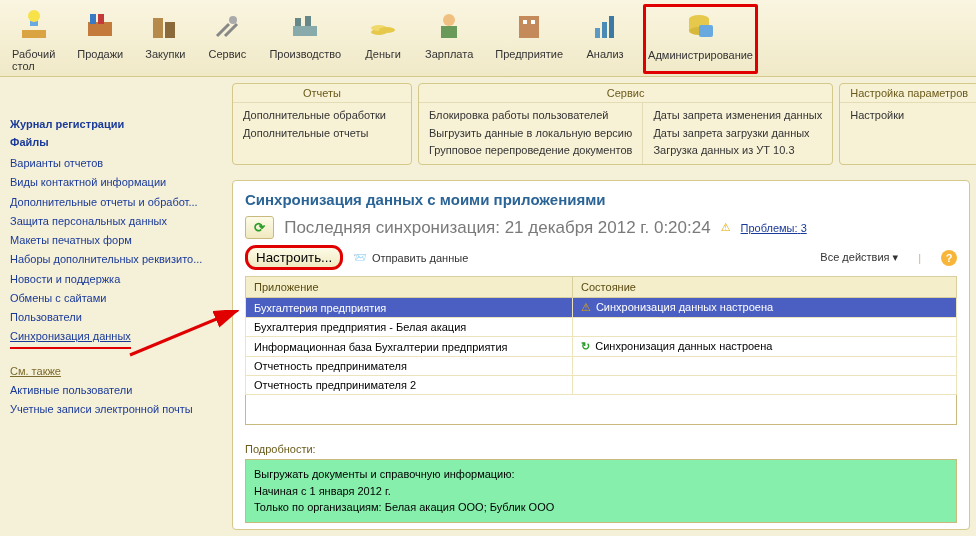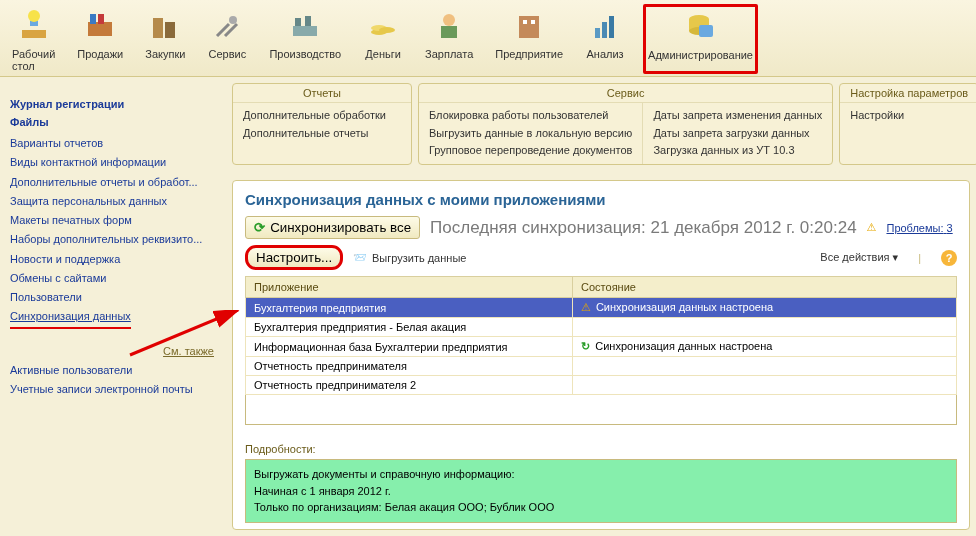--- a/index.html
+++ b/index.html
@@ -16,25 +16,25 @@
   .panels-row { display: flex; gap: 6px; padding: 6px 6px 18px 232px; }
   .panel { background: #f7f1d6; border: 1px solid #d4c88a; border-radius: 4px; flex: 1; }
   .panel-hd { text-align: center; padding: 3px 0; color: #6a5b1a; border-bottom: 1px solid #e4dcb4; font-size: 11px; }
   .panel-cols { display: flex; }
   .panel-col { padding: 4px 10px; border-right: 1px solid #e4dcb4; flex: 1; }
   .panel-col:last-child { border-right: none; }
   .panel-col a { display: block; color: #333; text-decoration: none; line-height: 1.6; white-space: nowrap; }
   .panel-narrow { flex: 0 0 140px; }
 
   
-  .sidebar { position: absolute; left: 0; top: 84px; width: 224px; padding: 8px 10px; }
+  .sidebar { position: absolute; left: 0; top: 104px; width: 224px; padding: 8px 10px; }
   .sidebar .hdr { color: #1a3a99; font-weight: bold; margin: 6px 0; }
   .sidebar a { display: block; color: #1a3a99; text-decoration: none; line-height: 1.75; white-space: nowrap; overflow: hidden; text-overflow: ellipsis; }
   .sidebar a.active { color: #1a3a99; text-decoration: underline; border-bottom: 2px solid #e00000; display: inline-block; }
-  .sidebar .sep { color: #7a6a2a; text-decoration: underline; margin-top: 14px; margin-bottom: 4px; font-weight: normal; text-align: right; }
+  .sidebar .sep { color: #7a6a2a; text-decoration: underline; margin-top: 14px; margin-bottom: 4px; font-weight: normal; }
 
   
   .main { position: absolute; left: 232px; top: 180px; right: 6px; bottom: 6px; background: #fff; border: 1px solid #d4c88a; border-radius: 4px; padding: 10px 12px; }
   .main h1 { color: #2a6496; font-size: 15px; font-weight: bold; margin-bottom: 8px; }
   .row1 { display: flex; align-items: center; gap: 10px; margin-bottom: 6px; }
   .btn-syncall { background: linear-gradient(#fdfbe8,#f0e9c0); border: 1px solid #c8ba7e; border-radius: 3px; padding: 3px 8px; cursor: pointer; display: flex; align-items: center; gap: 5px; }
   .status-txt { color: #7a7a7a; font-size: 17px; }
   .warnlink { color: #1a3a99; text-decoration: underline; }
   .row2 { display: flex; align-items: center; gap: 10px; margin-bottom: 6px; }
   .btn-cfg { background: linear-gradient(#fdfbe8,#f0e9c0); border: 3px solid #e00000; border-radius: 11px; padding: 2px 8px; cursor: pointer; }
@@ -202,37 +202,36 @@
       <a href="#">Активные пользователи</a>
       <a href="#">Учетные записи электронной почты</a>
     </div>
 </div>
 
 <div class="main">
   <h1>Синхронизация данных с моими приложениями</h1>
   <div class="row1">
     <button class="btn-syncall">
       <span style="color:#2a9d2a;font-weight:bold">⟳</span>
-      <span>Синхронизировать все</span>
     </button>
     <span class="status-txt">
       <span>Последняя синхронизация:</span>
       <span>21 декабря 2012 г. 0:20:24</span>
     </span>
     <span style="color:#e6a800">⚠</span>
     <a href="#" class="warnlink">
       <span>Проблемы:</span>
       <span>3</span>
     </a>
   </div>
   <div class="row2">
     <button class="btn-cfg">Настроить...</button>
     <span class="btn-send">
       <span>📨</span>
-      <span>Выгрузить данные</span>
+      <span>Отправить данные</span>
     </span>
     <div class="actions-right">
       <span class="link-plain">
         <span>Все действия</span>
         <span>▾</span>
       </span>
       <span style="color:#c8ba7e">|</span>
       <span class="help">?</span>
     </div>
   </div>

